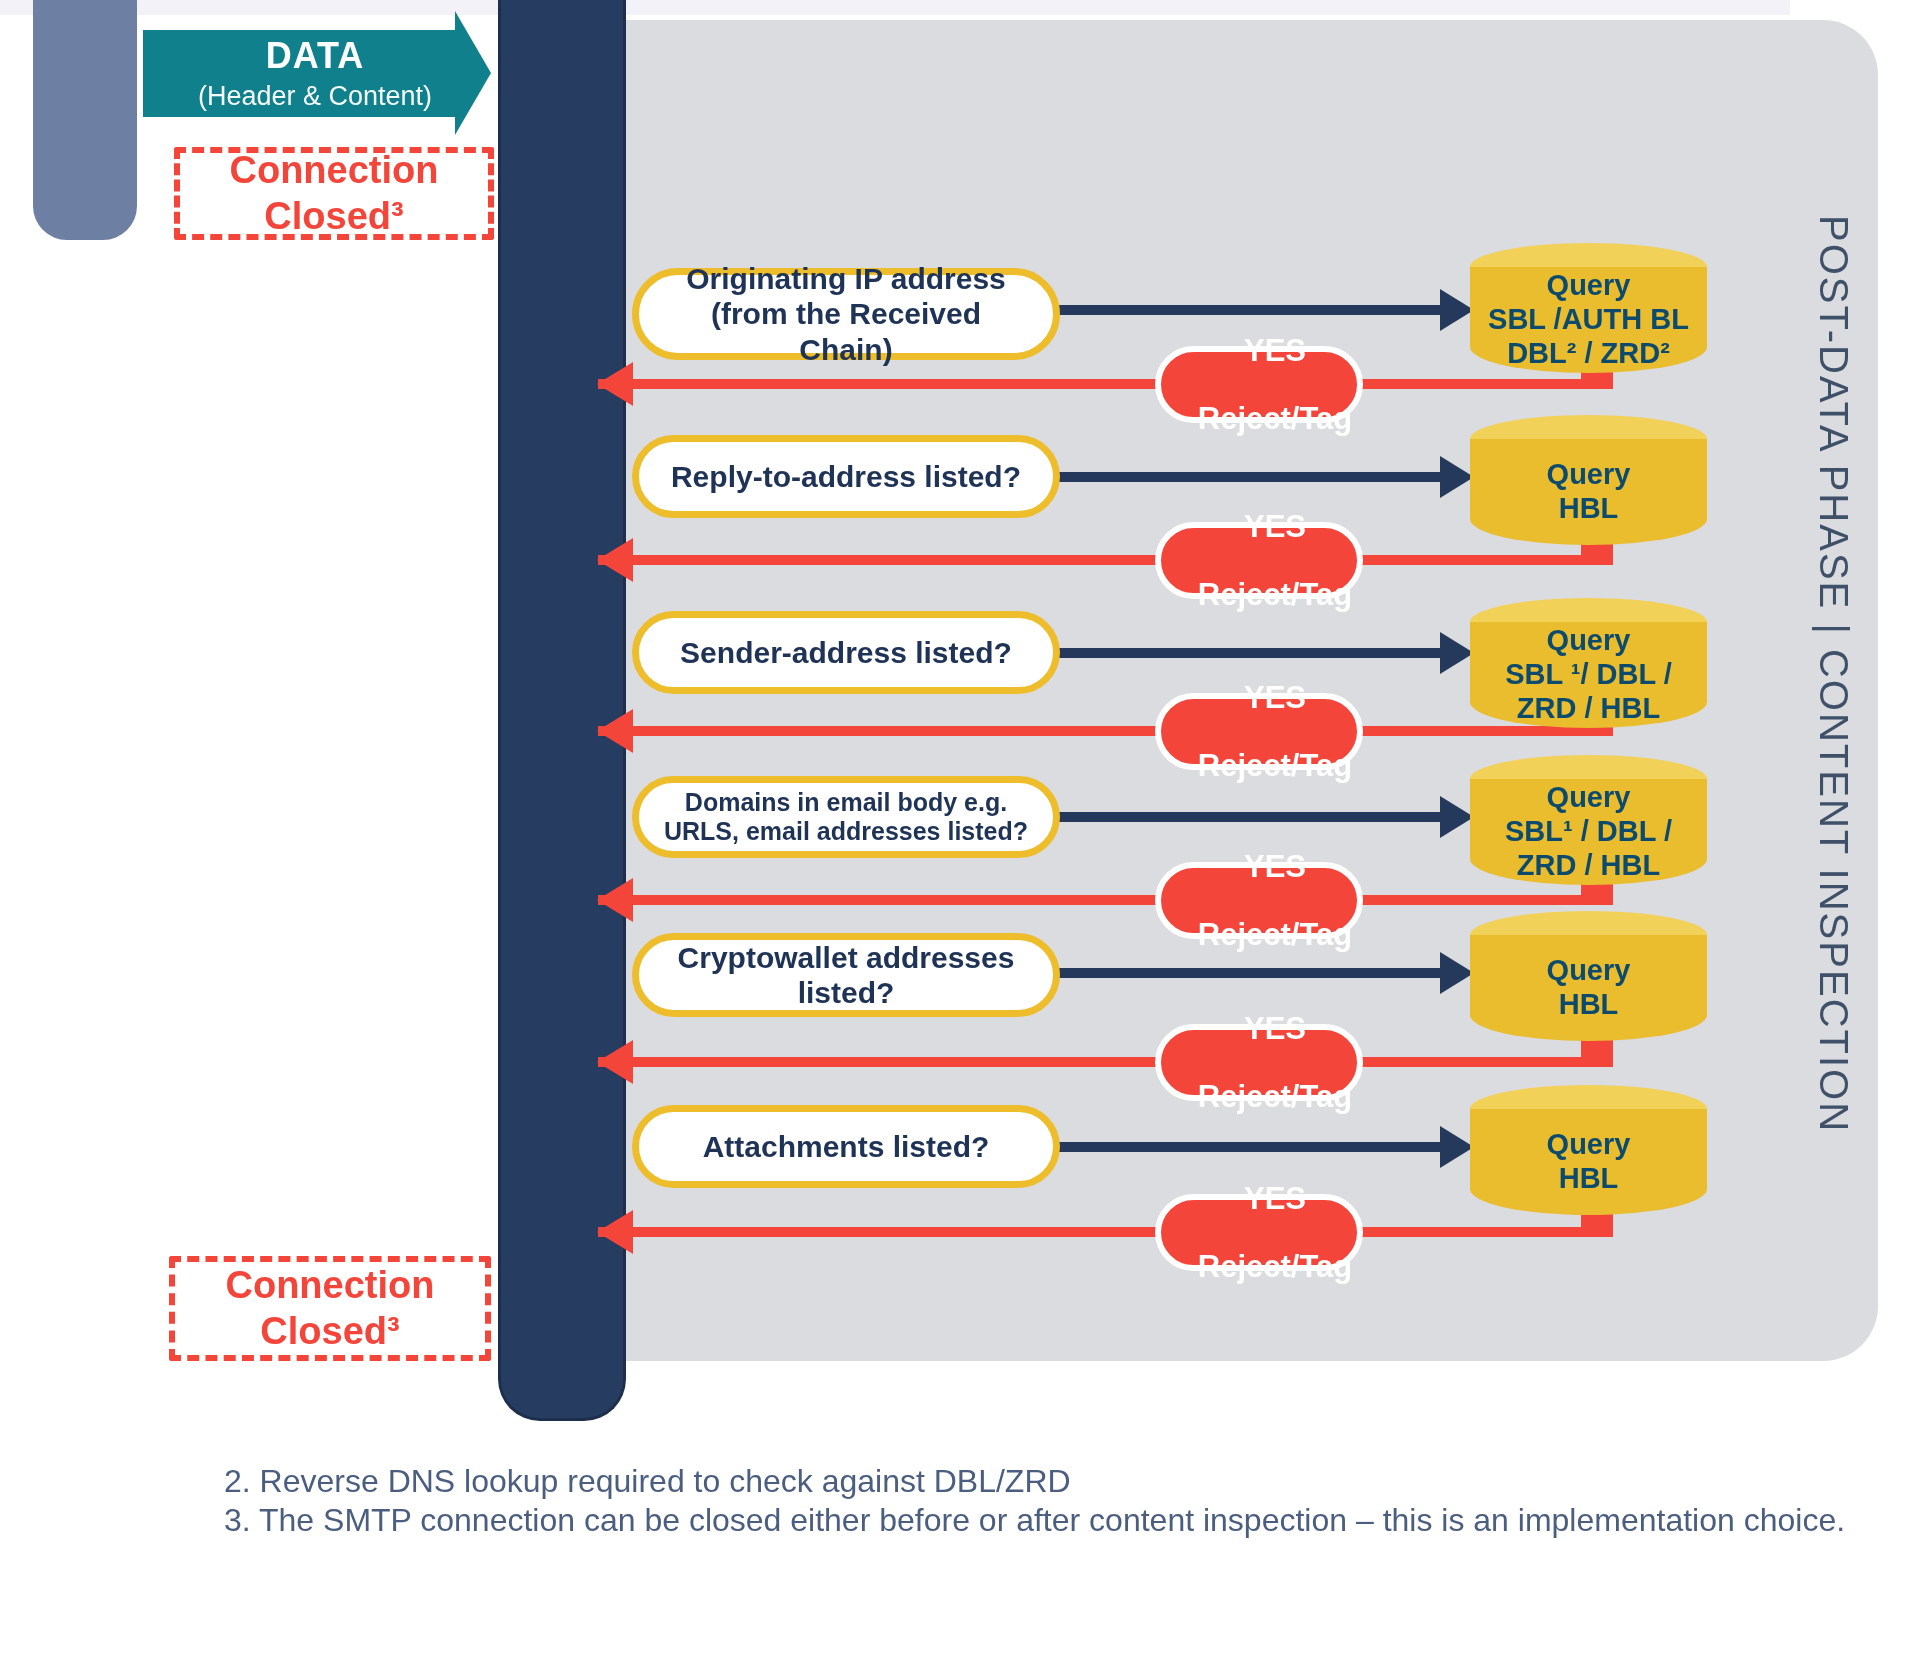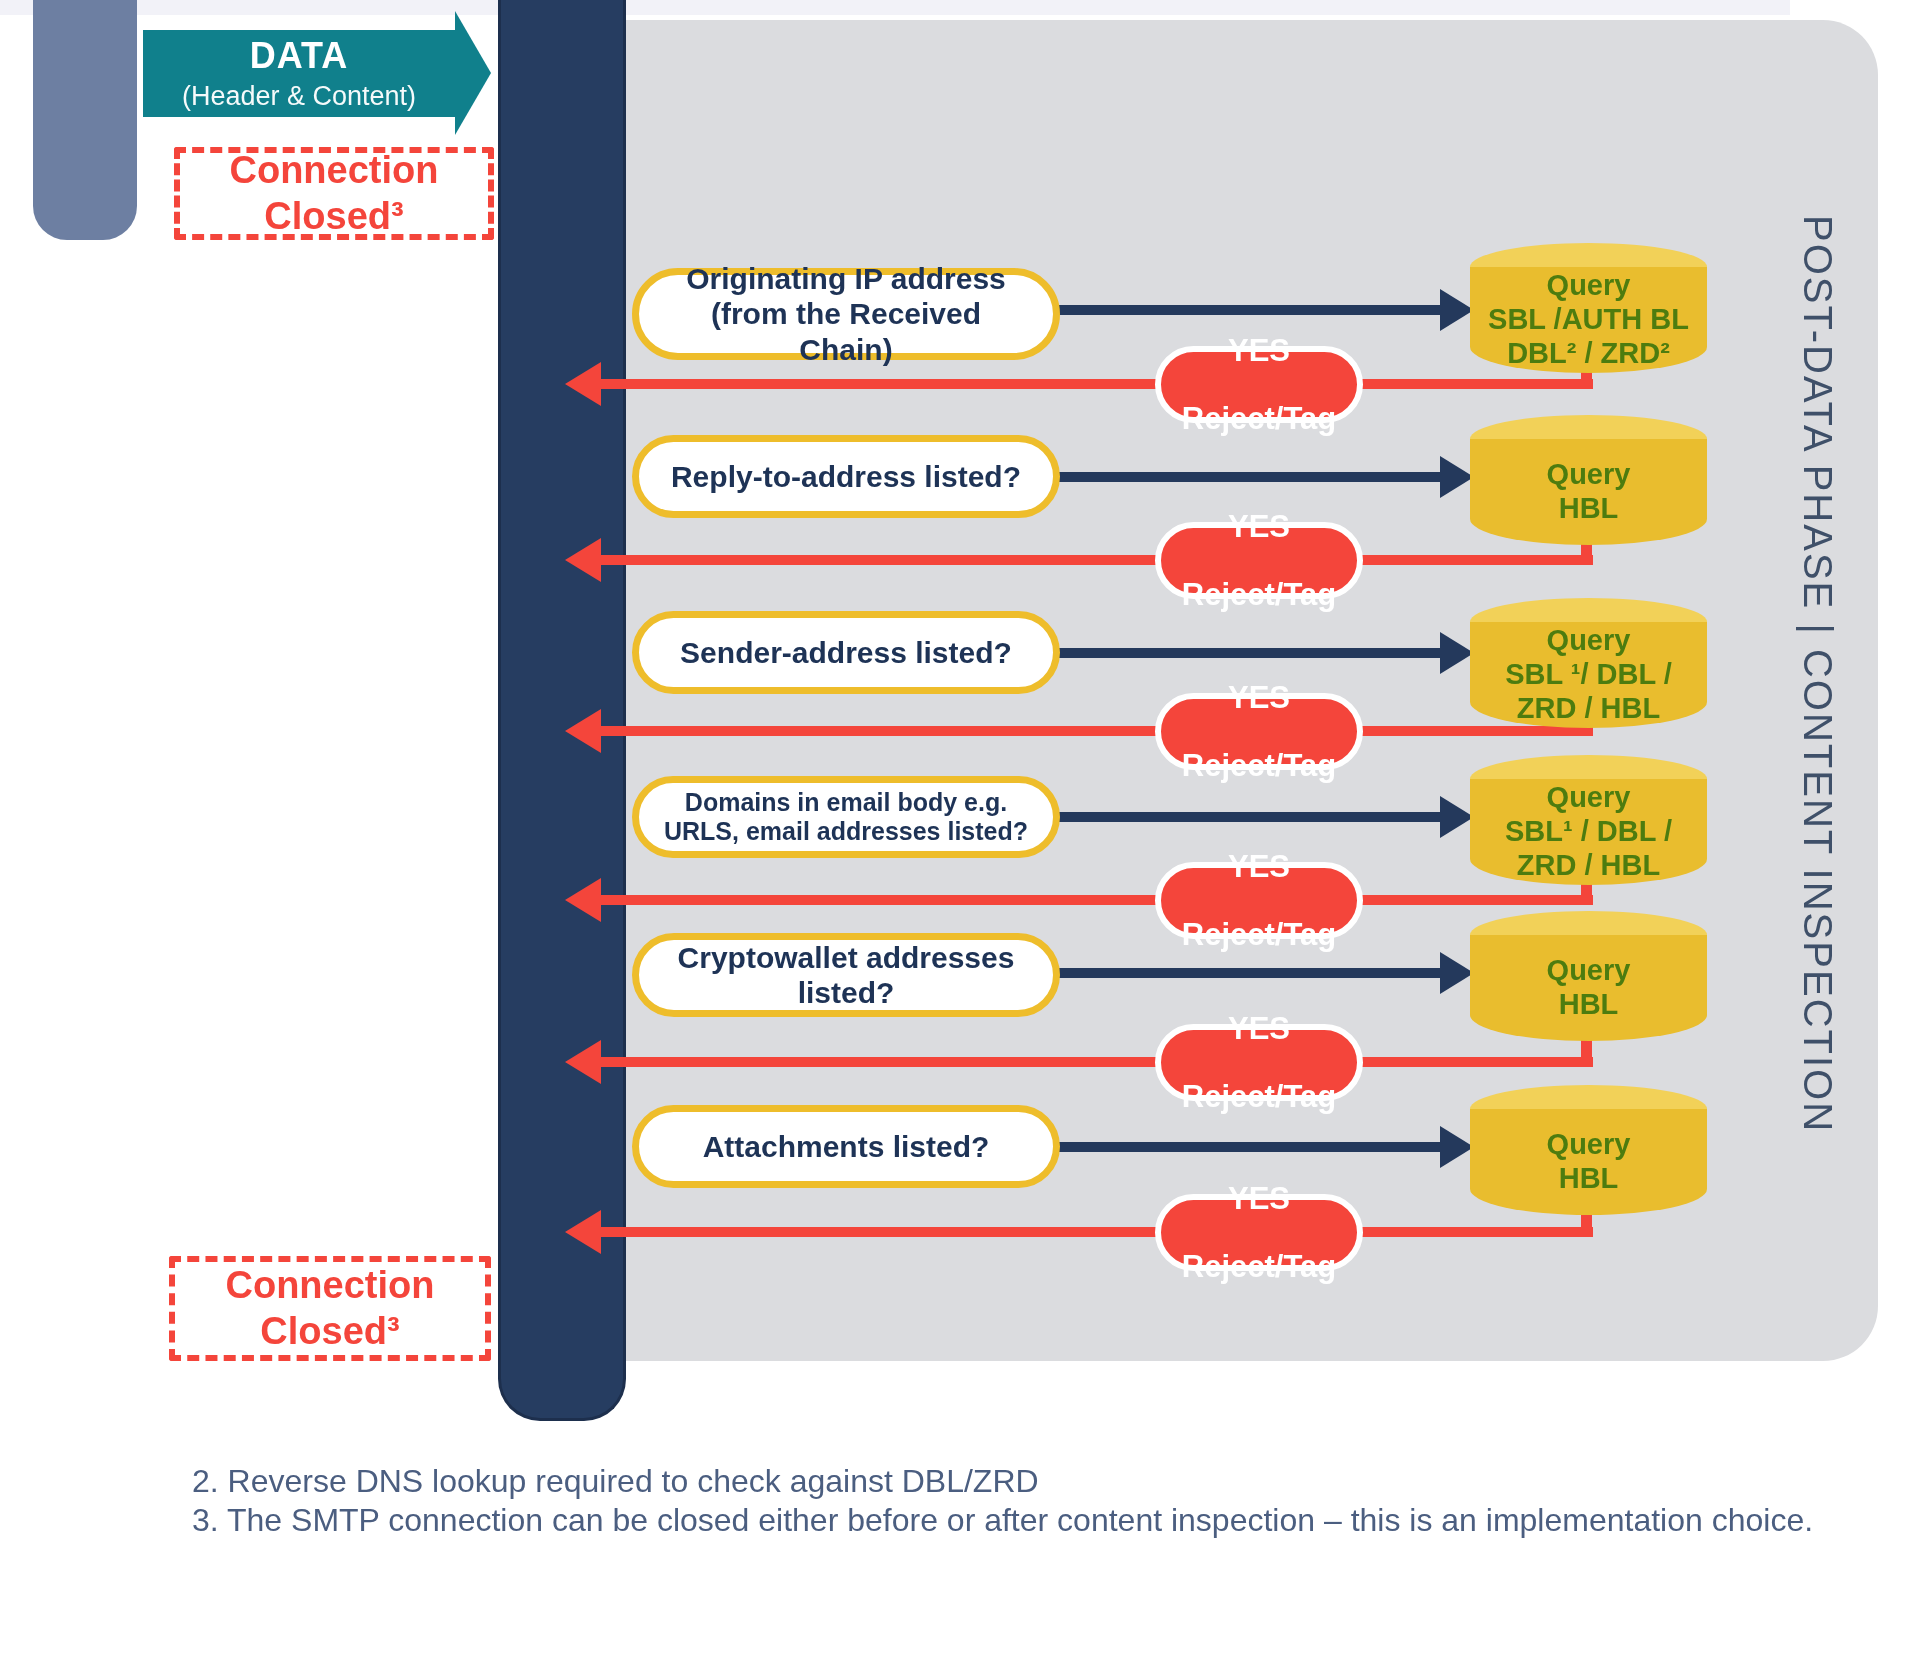--- a/index.html
+++ b/index.html
@@ -1,21 +1,21 @@
 <!DOCTYPE html>
 <html><head>
 <meta charset="utf-8">
 <style>
   html,body{margin:0;padding:0;}
   body{
     width:1920px;height:1655px;position:relative;overflow:hidden;
     background:#ffffff;
     font-family:"Liberation Sans",sans-serif;
   }
-  .abs{position:absolute;box-sizing:border-box;}
+  .abs{position:absolute;box-sizing:border-box;padding-left:32px;}
 
   
   .top-strip{left:0;top:0;width:1790px;height:15px;background:#f2f2f8;}
 
   
   .panel{left:560px;top:20px;width:1318px;height:1341px;background:#dbdcdf;border-radius:55px;}
 
   
   .slate-shape{left:33px;top:0;width:104px;height:240px;background:#6d7fa2;border-radius:0 0 34px 34px;}
 
@@ -64,21 +64,21 @@
     color:#ffffff;font-weight:bold;font-size:31px;line-height:35px;text-align:center;
     display:flex;flex-direction:column;align-items:center;justify-content:center;gap:33px;}
 
   
   .cyl{left:1470px;width:237px;height:130px;}
   .cyl:before{content:"";position:absolute;left:0;right:0;top:0;height:48px;background:#f2d158;border-radius:50%;}
   .cyl-body{position:absolute;left:0;right:0;top:24px;bottom:0;background:#e9bd2e;
     border-radius:0 0 50% 50%/0 0 26px 26px;}
   .cyl-label{position:absolute;left:0;right:0;top:26px;bottom:4px;
     display:flex;flex-direction:column;align-items:center;justify-content:center;
-    color:#4d7c0f;font-weight:bold;font-size:29px;line-height:34px;text-align:center;}
+    color:#0c4a6e;font-weight:bold;font-size:29px;line-height:34px;text-align:center;}
 
   
   .footnotes{left:192px;top:1462px;width:1690px;color:#4b5e80;font-size:32px;line-height:39px;}
   .footnotes p{margin:0;white-space:pre-wrap;}
 </style>
 </head>
 <body>
 
 <div class="abs top-strip"></div>
 <div class="abs slate-shape"></div>

